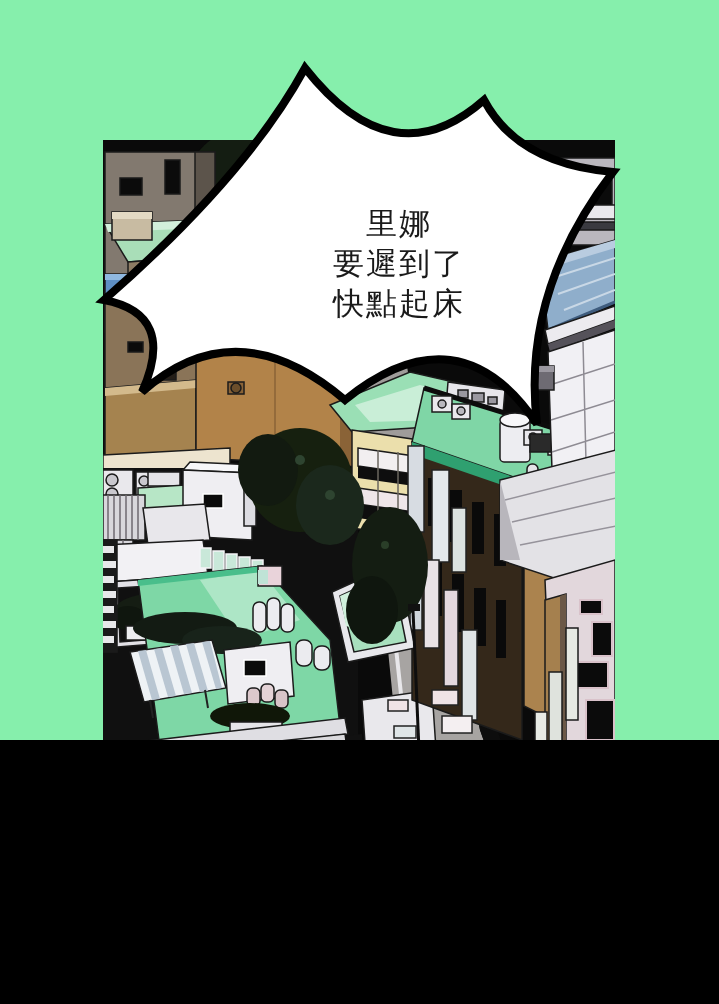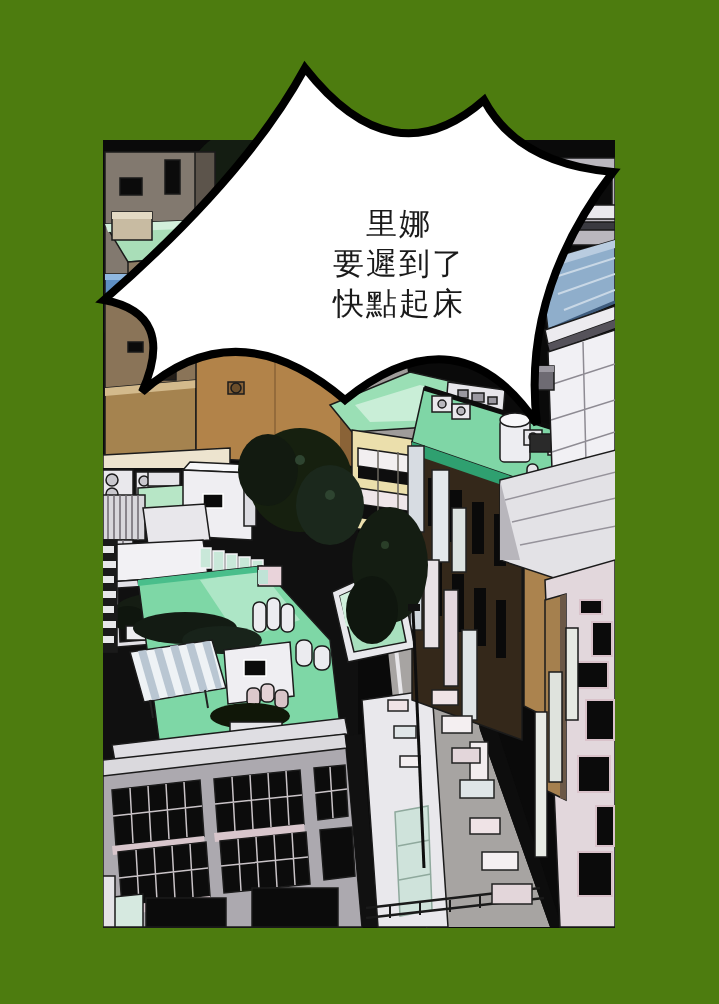--- a/index.html
+++ b/index.html
@@ -1,16 +1,16 @@
 <!DOCTYPE html>
 <html><head>
 <meta charset="utf-8">
 <style>
   html,body{margin:0;padding:0;background:#000;}
-  .stage{position:relative;width:719px;height:1004px;background:#4d7c0f;overflow:hidden;
+  .stage{position:relative;width:719px;height:740px;background:#86efac;overflow:hidden;
          font-family:"Liberation Sans", sans-serif;}
   svg{position:absolute;left:0;top:0;display:block;}
   .bubble-text{font-family:"Liberation Sans","DejaVu Sans",sans-serif;
                font-size:31px;letter-spacing:2px;fill:#1a1a1a;text-anchor:middle;}
 </style>
 </head>
 <body>
 
 <div class="stage">
 <svg width="719" height="1004" viewBox="0 0 719 1004">

